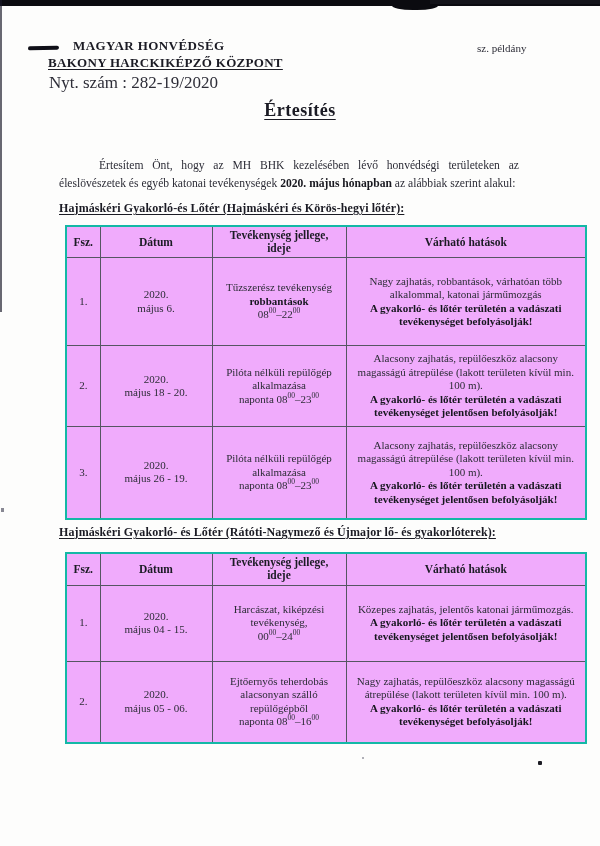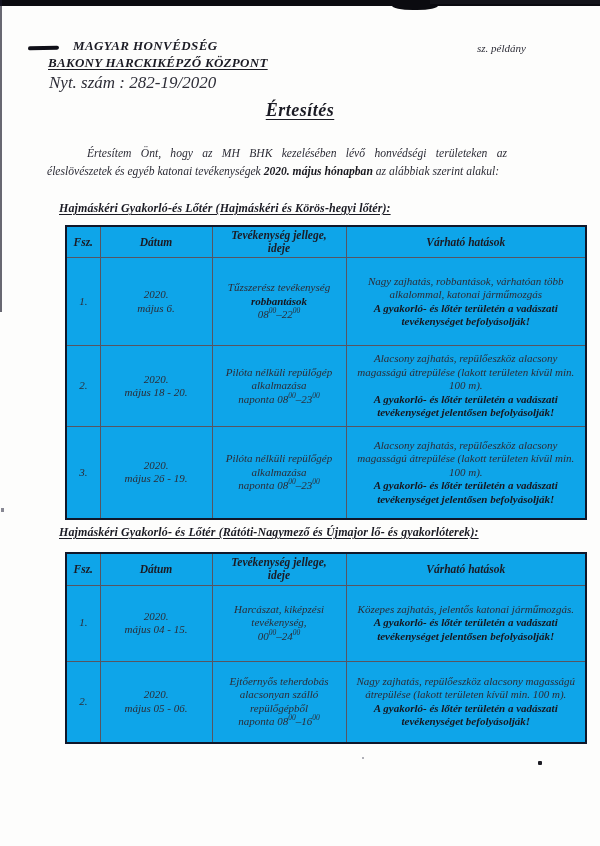--- a/index.html
+++ b/index.html
@@ -2,21 +2,21 @@
 <html lang="hu"><head>
 <meta charset="utf-8">
 <style>
   html,body{margin:0;padding:0;}
   body{
     width:600px;height:846px;overflow:hidden;
     background:#ffffff;
     font-family:"Liberation Serif","DejaVu Serif",serif;
     color:#2a2a32;
   }
-  .page{position:relative;width:600px;height:846px;background:#fdfdfc;font-style:italic;}
+  .page{position:relative;width:600px;height:846px;background:#fdfdfc;}
 
   
   .scan-top-bar{position:absolute;left:0;top:0;width:600px;height:6px;background:#0b0b10;}
   .scan-top-blob{position:absolute;left:392px;top:0;width:46px;height:10px;background:#0b0b10;border-radius:0 0 45% 45%;}
   .scan-top-right{position:absolute;left:430px;top:0;width:170px;height:4px;background:#14141a;}
   .scan-left-line{position:absolute;left:0;top:0;width:2px;height:312px;background:rgba(25,25,40,.65);}
   .speck-1{position:absolute;left:538px;top:761px;width:4px;height:4px;background:#1c1c24;border-radius:1px;}
   .speck-2{position:absolute;left:1px;top:508px;width:3px;height:4px;background:rgba(40,40,60,.55);}
   .speck-3{position:absolute;left:362px;top:757px;width:2px;height:2px;background:rgba(60,60,80,.4);}
 
@@ -27,32 +27,32 @@
         text-decoration:underline;text-underline-offset:2px;}
   .reg{position:absolute;left:49px;top:73px;font-size:17px;color:#2e2e38;}
   .copy{position:absolute;left:477px;top:42px;font-size:11px;color:#2e2e38;}
 
   
   .title{position:absolute;left:0;top:100px;width:600px;margin:0;text-align:center;
          font-size:18px;font-weight:bold;letter-spacing:.5px;color:#1b1b24;}
   .title span{text-decoration:underline;text-underline-offset:3px;}
 
   
-  .intro{position:absolute;left:47px;top:145px;width:460px;margin:0;
+  .intro{position:absolute;left:47px;top:145px;width:460px;margin:12px;
          font-size:11.6px;line-height:18px;text-align:justify;text-indent:40px;color:#2c2c36;}
   .intro b{color:#18181f;}
 
   
   .sec{position:absolute;left:55px;width:540px;}
   .sec-0{top:197px;}
   .sec-1{top:521px;}
   .sec h2{margin:4px;font-size:12px;font-weight:bold;color:#1b1b24;
           text-decoration:underline;text-underline-offset:2px;letter-spacing:.1px;}
   .sec table{border-collapse:collapse;table-layout:fixed;width:520px;margin:9px 0 0 10px;
-             background:#0ea5e9;border:2px solid #0f172a;}
+             background:#f0abfc;border:2px solid #14b8a6;}
   .sec-1 table{margin-top:12px;}
   .sec th,.sec td{border:1px solid #565662;padding:2px 4px;text-align:center;vertical-align:middle;}
   .sec th{font-size:11.5px;font-weight:bold;white-space:pre-line;line-height:13px;color:#1b1b24;}
   .sec td{font-size:11px;line-height:13.5px;color:#2c2c36;}
   col.c0{width:34px;} col.c1{width:112px;} col.c2{width:134px;} col.c3{width:240px;}
   .sec td div{margin:0;}
   .sec td .b{font-weight:bold;color:#16161e;}
   sup{font-size:7.5px;line-height:0;}
 
   .sec-0 thead tr{height:31px;}

